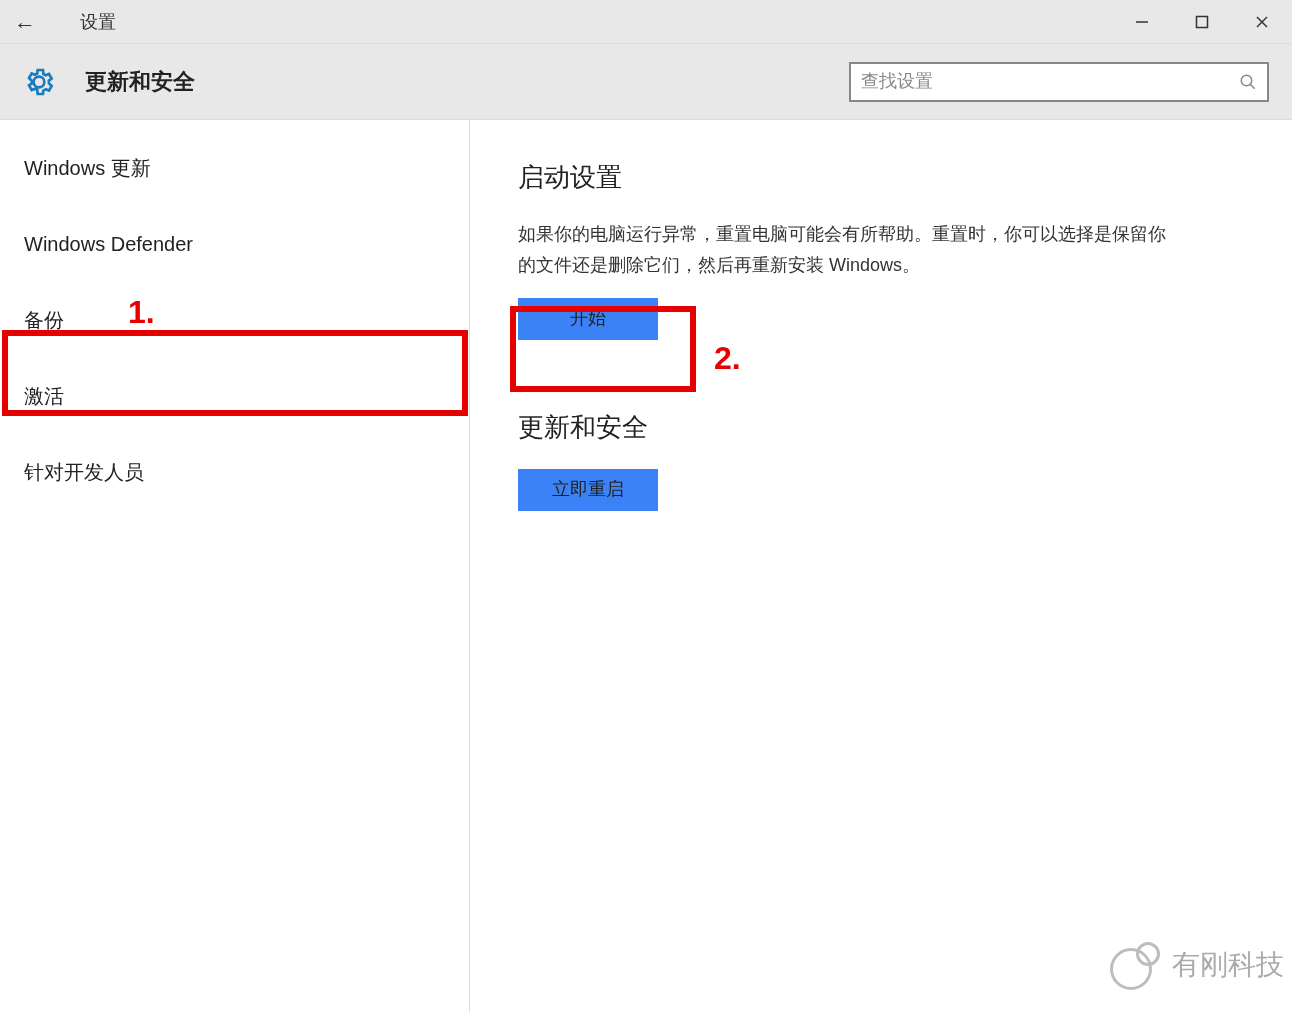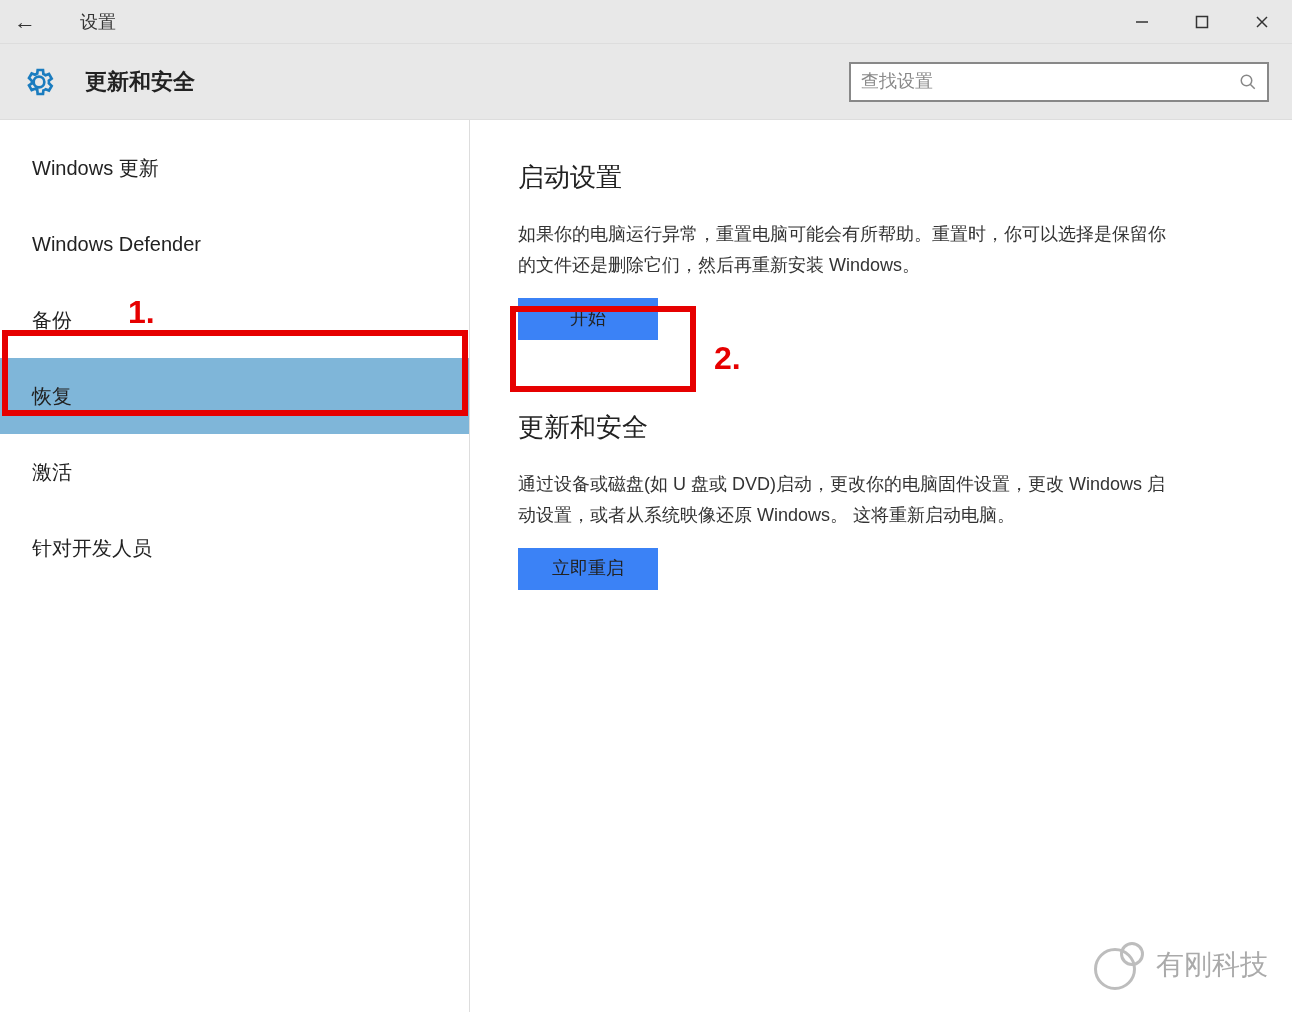--- a/index.html
+++ b/index.html
@@ -89,21 +89,21 @@
     width: 470px;
     border-right: 1px solid #ddd;
     padding-top: 10px;
     background: #fff;
     position: relative;
   }
   .navitem {
     height: 76px;
     display: flex;
     align-items: center;
-    padding-left: 32px;
+    padding-left: 24px;
     font-size: 20px;
     color: #222;
     cursor: pointer;
   }
   .navitem.selected {
     background: #7fb6d9;
   }
   .content {
     flex: 1;
     padding: 40px 48px;
@@ -148,21 +148,21 @@
     position: absolute;
     color: #e60000;
     font-weight: bold;
     font-size: 32px;
     z-index: 51;
     pointer-events: none;
   }
   
   .watermark {
     position: absolute;
-    right: 24px;
+    right: 8px;
     bottom: 24px;
     display: flex;
     align-items: center;
     gap: 16px;
     opacity: 0.55;
   }
   .watermark .bubbles {
     position: relative;
     width: 46px;
     height: 46px;
@@ -232,41 +232,37 @@
   <div class="sidebar">
     <div class="navitem">
       <span>Windows 更新</span>
     </div>
     <div class="navitem">
       <span>Windows Defender</span>
     </div>
     <div class="navitem">
       <span>备份</span>
     </div>
-    <div class="navitem selected">
-      <span>恢复</span>
-    </div>
     <div class="navitem">
       <span>激活</span>
     </div>
     <div class="navitem">
       <span>针对开发人员</span>
     </div>
   </div>
 
   <div class="content">
     <div class="section">
       <div class="section-title">启动设置</div>
       <div class="section-desc">如果你的电脑运行异常，重置电脑可能会有所帮助。重置时，你可以选择是保留你的文件还是删除它们，然后再重新安装 Windows。</div>
       <button class="btn">开始</button>
     </div>
 
     <div class="section">
       <div class="section-title">更新和安全</div>
-      <div class="section-desc">通过设备或磁盘(如 U 盘或 DVD)启动，更改你的电脑固件设置，更改 Windows 启动设置，或者从系统映像还原 Windows。  这将重新启动电脑。</div>
       <button class="btn">立即重启</button>
     </div>
   </div>
 </div>
 
 <div class="anno-box" style="left:2px; top:330px; width:466px; height:86px;"></div>
 <div class="anno-label" style="left:128px; top:294px;">1.</div>
 
 <div class="anno-box" style="left:510px; top:306px; width:186px; height:86px;"></div>
 <div class="anno-label" style="left:714px; top:340px;">2.</div>

